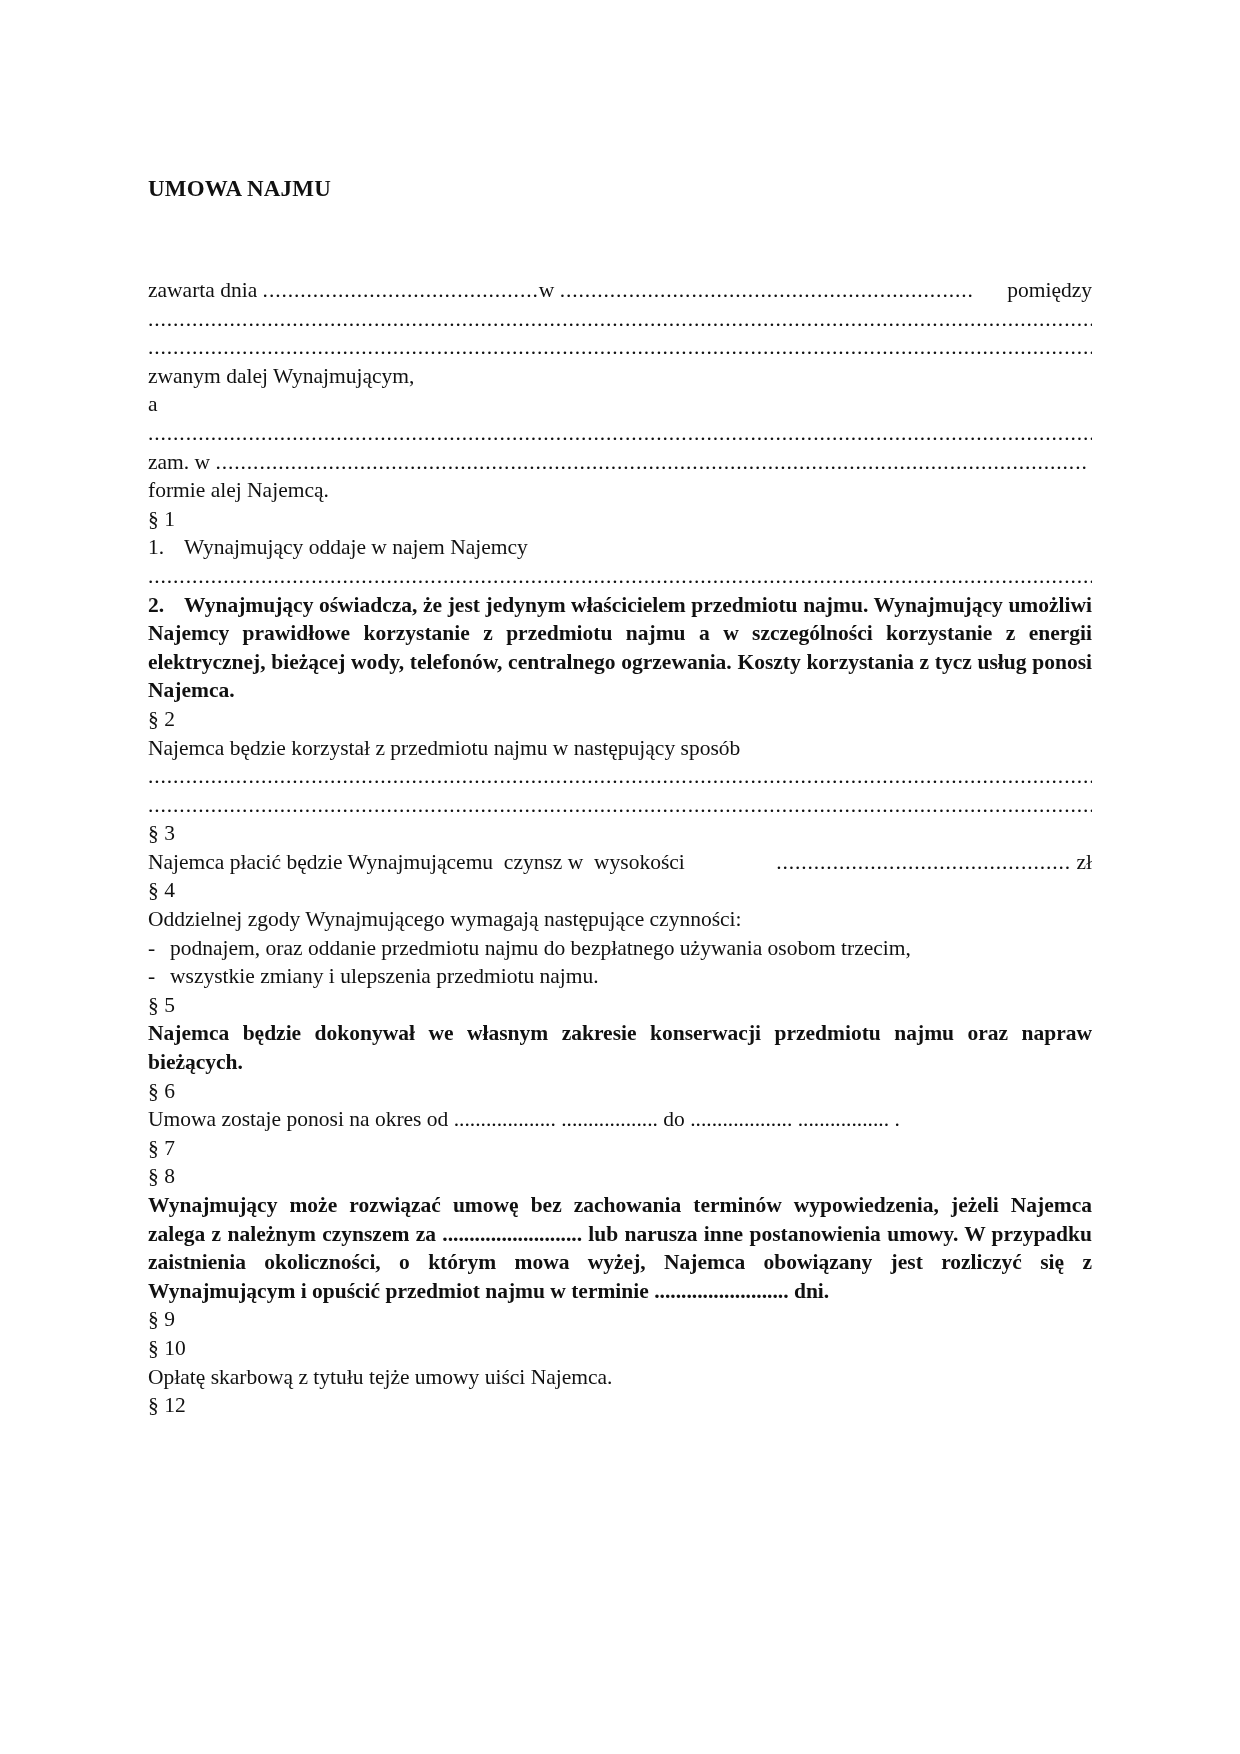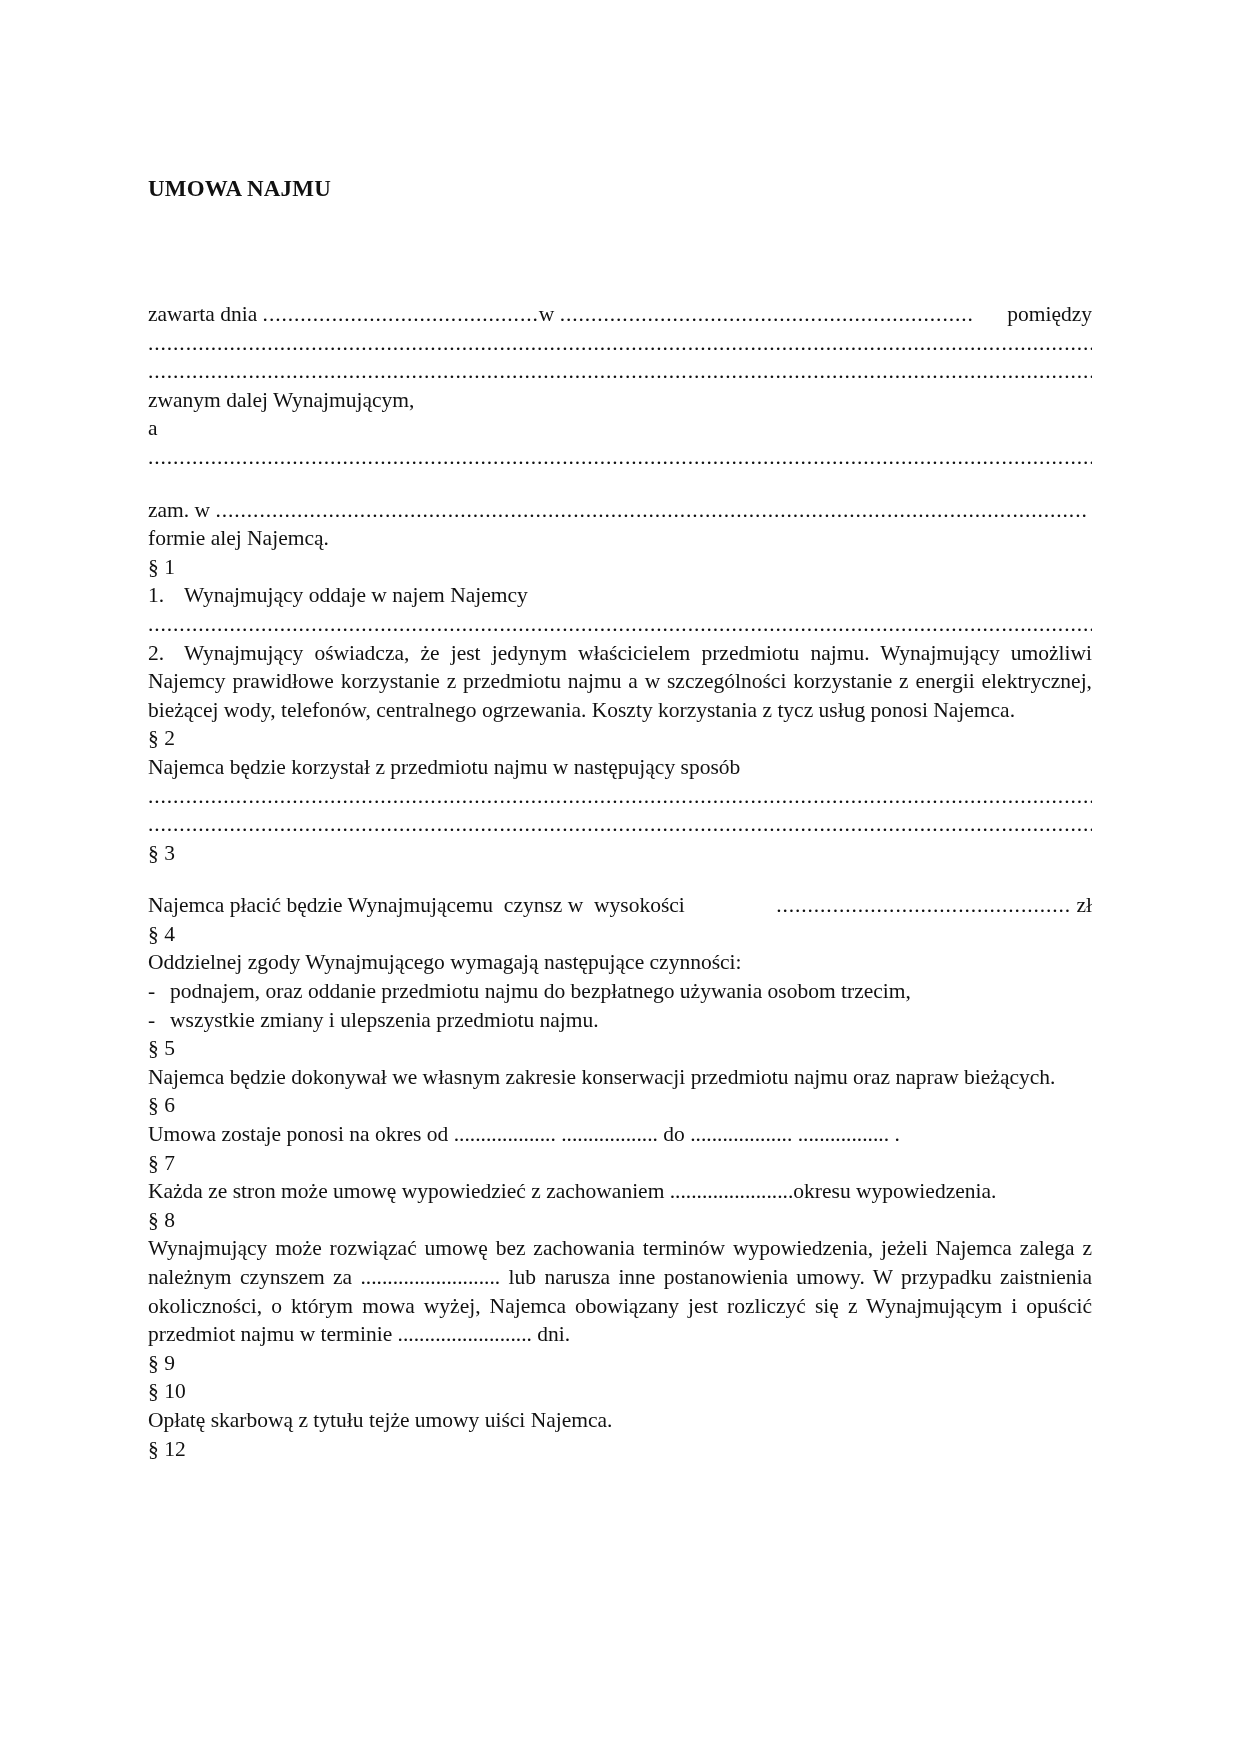--- a/index.html
+++ b/index.html
@@ -9,24 +9,24 @@
     font-family: "Liberation Serif", serif; font-size: 21.5px; color: #111;
     line-height: 28.6px;
   }
   .title {
     position: absolute; top: 175px; left: 0; width: 944px; text-align: left;
     font-weight: bold; font-size: 23px; letter-spacing: 0.2px;
   }
   .body { position: absolute; top: 276px; left: 0; width: 944px; }
   .line { white-space: nowrap; height: 28.6px; overflow: hidden; }
   .dots { letter-spacing: 0.9px; }
-  .fill-row { display: flex; align-items: baseline; height: 28.6px; margin-top: 24px; }
+  .fill-row { display: flex; align-items: baseline; height: 28.6px; }
   .fill-row .fill { flex: 1; overflow: hidden; white-space: nowrap; letter-spacing: 0.9px; }
   .dotline { overflow: hidden; white-space: nowrap; letter-spacing: 0.9px; height: 28.6px; }
-  .para-last { text-align: justify; text-align-last: left; }
+  .para-last { text-align: justify; text-align-last: left; font-weight: bold; }
   .num { display: inline-block; width: 36px; }
   .bullet { display: inline-block; width: 22px; }
 </style>
 </head>
 <body>
 
 <div class="page">
   <div class="title">UMOWA NAJMU</div>
 
   <div class="body">
@@ -79,21 +79,20 @@
       <span class="bullet">-</span><span>wszystkie zmiany i ulepszenia przedmiotu najmu.</span>
     </div>
 
     <div class="line">§ 5</div>
     <div class="para-last">Najemca będzie dokonywał we własnym zakresie konserwacji przedmiotu najmu oraz napraw bieżących.</div>
 
     <div class="line">§ 6</div>
     <div class="line">Umowa zostaje ponosi na okres od ................... .................. do ................... ................. .</div>
 
     <div class="line">§ 7</div>
-    <div class="para-last">Każda ze stron może umowę wypowiedzieć z zachowaniem .......................okresu wypowiedzenia.</div>
 
     <div class="line">§ 8</div>
     <div class="para-last">Wynajmujący może rozwiązać umowę bez zachowania terminów wypowiedzenia, jeżeli Najemca zalega z należnym czynszem za .......................... lub narusza inne postanowienia umowy. W przypadku zaistnienia okoliczności, o którym mowa wyżej, Najemca obowiązany jest rozliczyć się z Wynajmującym i opuścić przedmiot najmu w terminie ......................... dni.</div>
 
     <div class="line">§ 9</div>
 
     <div class="line">§ 10</div>
     <div class="line">Opłatę skarbową z tytułu tejże umowy uiści Najemca.</div>
 
 

